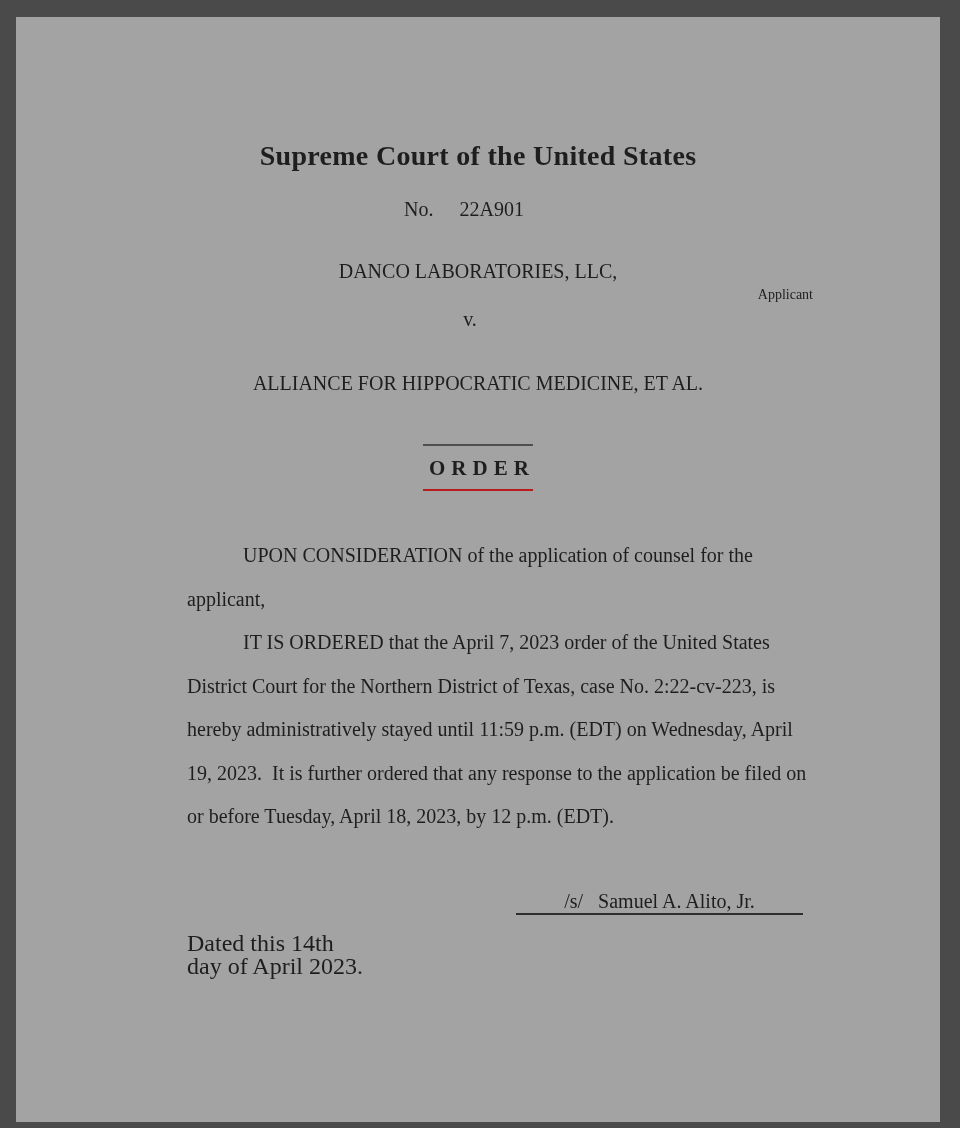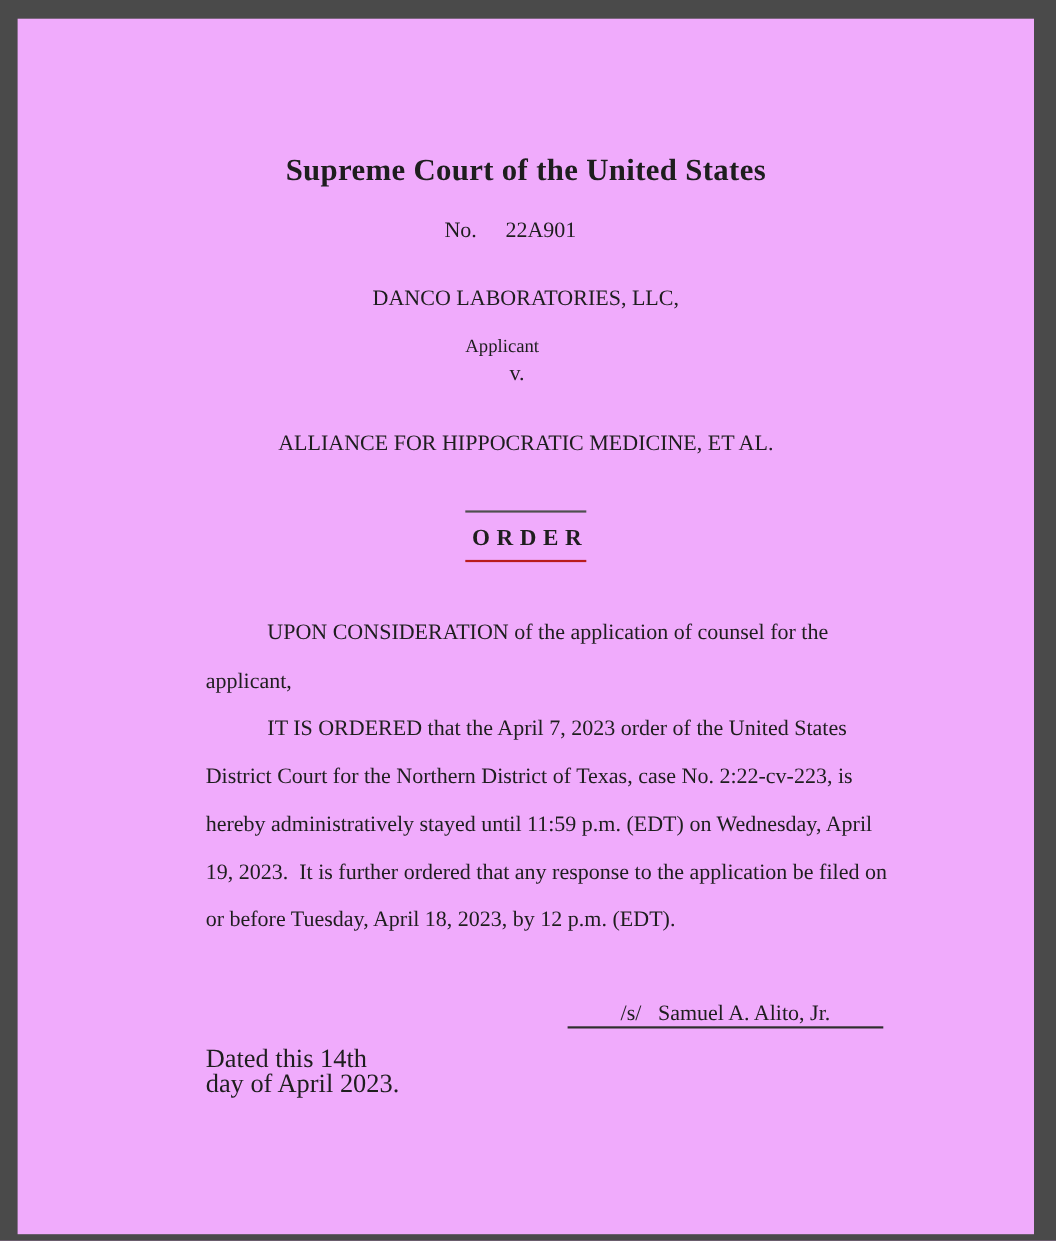--- a/index.html
+++ b/index.html
@@ -14,21 +14,21 @@
     overflow: hidden;
     font-family: "Liberation Serif", "DejaVu Serif", serif;
     color: #1e1e1e;
   }
   .page {
     position: absolute;
     left: 16px;
     top: 17px;
     width: 924px;
     height: 1105px;
-    background: #f0abfc;
+    background: #a3a3a3;
   }
   
   .caption-area {
     padding: 0 127px;
   }
   .doc-title {
     margin: 0;
     padding-top: 122px;
     font-size: 28px;
     line-height: 34px;
@@ -47,24 +47,23 @@
     display: inline-block;
     margin-left: 26px;
   }
   .party-name {
     font-size: 20px;
     line-height: 24px;
     text-align: center;
   }
   .applicant-name { margin-top: 38px; }
   .applicant-role {
-    margin-top: 20px;
-    font-size: 17px;
+    font-size: 14px;
     line-height: 24px;
-    text-align: left;
+    text-align: right;
     padding-left: 280px;
   }
   .versus {
     font-size: 20px;
     line-height: 24px;
     text-align: center;
     padding-right: 16px;
   }
   .respondent-name { margin-top: 40px; }
   .order-heading-box {

